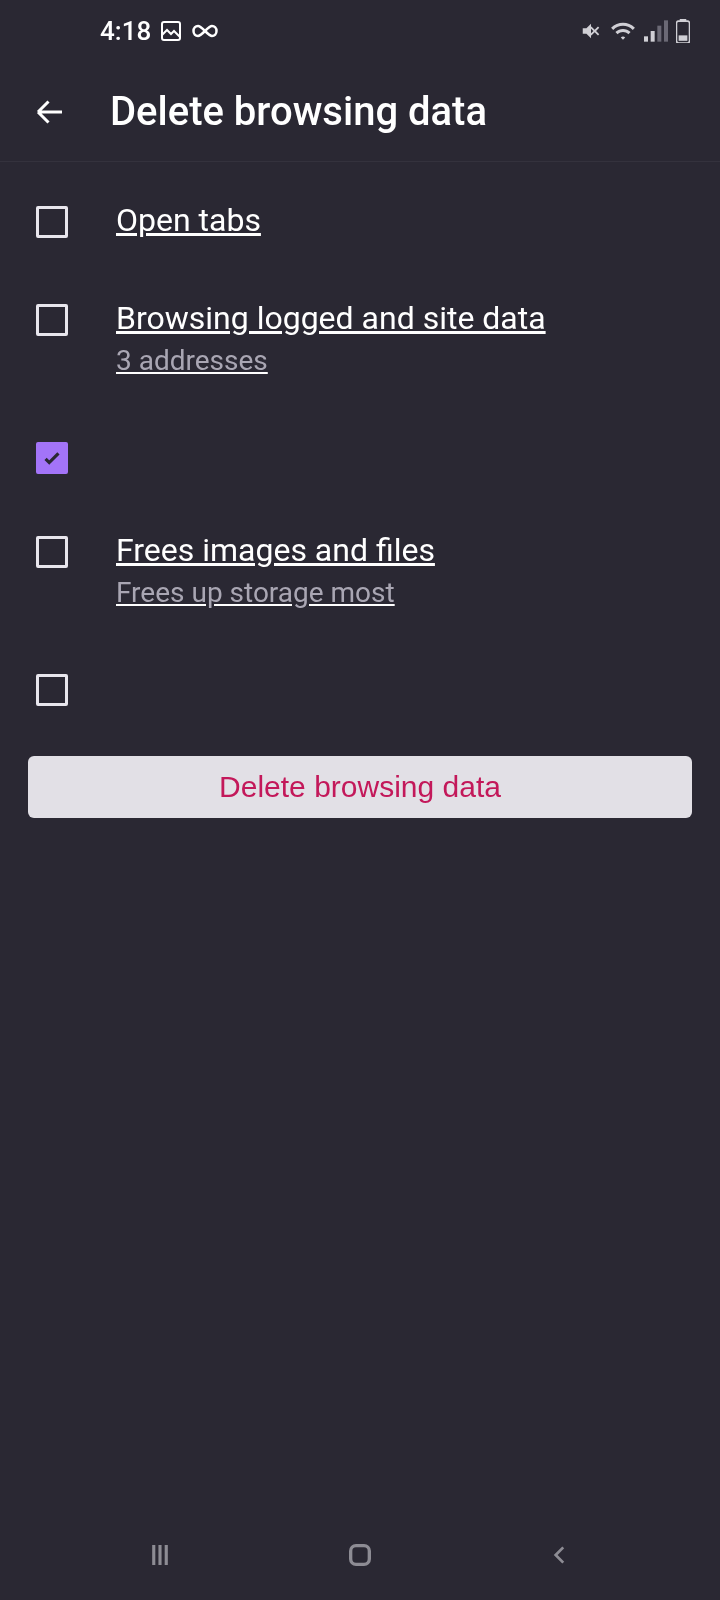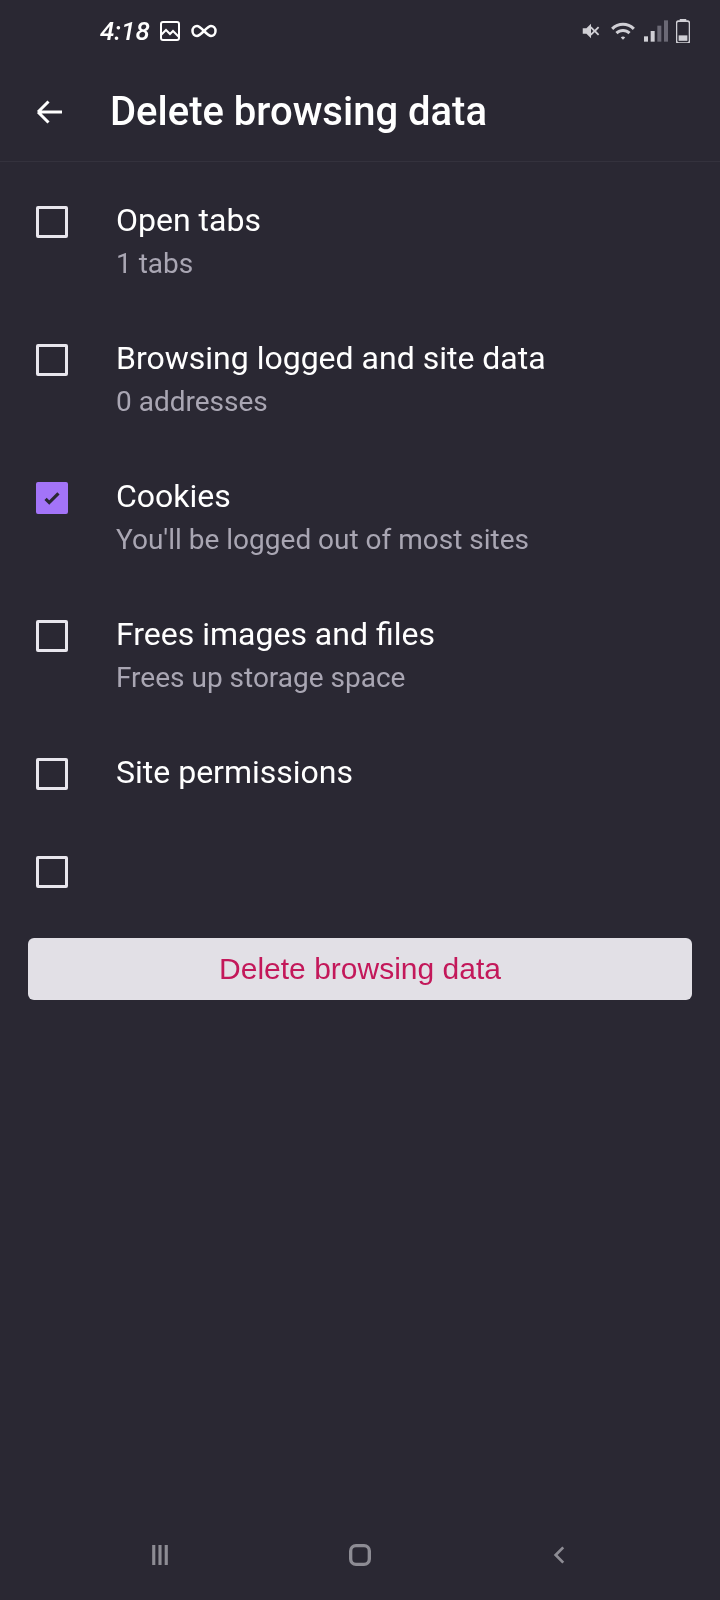--- a/index.html
+++ b/index.html
@@ -23,21 +23,20 @@
       align-items: center;
       justify-content: space-between;
       padding: 0 30px 0 100px;
       font-size: 26px;
       font-weight: 500;
     }
     .status-left {
       display: flex;
       align-items: center;
       gap: 8px;
-      font-style: italic;
     }
     .status-right {
       display: flex;
       align-items: center;
       gap: 8px;
     }
     .status-icon {
       display: inline-flex;
       align-items: center;
     }
@@ -90,20 +89,21 @@
     .checkbox.checked svg {
       display: block;
     }
     .checkbox svg {
       display: none;
     }
     .item-texts {
       display: flex;
       flex-direction: column;
       gap: 4px;
+      text-decoration: underline;
     }
     .item-title {
       font-size: 32px;
       font-weight: 400;
       color: #ffffff;
       line-height: 1.3;
     }
     .item-subtitle {
       font-size: 28px;
       color: #a9a6b3;
@@ -203,64 +203,51 @@
 </div>
 
 <div class="list">
 
   <div class="list-item">
     <div class="checkbox">
       
     </div>
     <div class="item-texts">
       <div class="item-title">Open tabs</div>
-      <div class="item-subtitle">1 tabs</div>
     </div>
   </div>
 
   <div class="list-item">
     <div class="checkbox">
       
     </div>
     <div class="item-texts">
       <div class="item-title">Browsing logged and site data</div>
-      <div class="item-subtitle">0 addresses</div>
+      <div class="item-subtitle">3 addresses</div>
     </div>
   </div>
 
   <div class="list-item">
     <div class="checkbox checked">
       <svg width="22" height="22" viewBox="0 0 24 24" fill="none" stroke="#2a2833" stroke-width="3.5">
           <path d="M5 13l4 4L19 7"></path>
         </svg>
     </div>
-    <div class="item-texts">
-      <div class="item-title">Cookies</div>
-      <div class="item-subtitle">You'll be logged out of most sites</div>
-    </div>
   </div>
 
   <div class="list-item">
     <div class="checkbox">
       
     </div>
     <div class="item-texts">
       <div class="item-title">Frees images and files</div>
-      <div class="item-subtitle">Frees up storage space</div>
-    </div>
-  </div>
-
-  <div class="list-item">
-    <div class="checkbox">
-      
-    </div>
-    <div class="item-texts">
-      <div class="item-title">Site permissions</div>
-    </div>
-  </div>
+      <div class="item-subtitle">Frees up storage most</div>
+    </div>
+  </div>
+
 
   <div class="list-item">
     <div class="checkbox">
       
     </div>
   </div>
 
 </div>
 
 <button class="delete-button">

